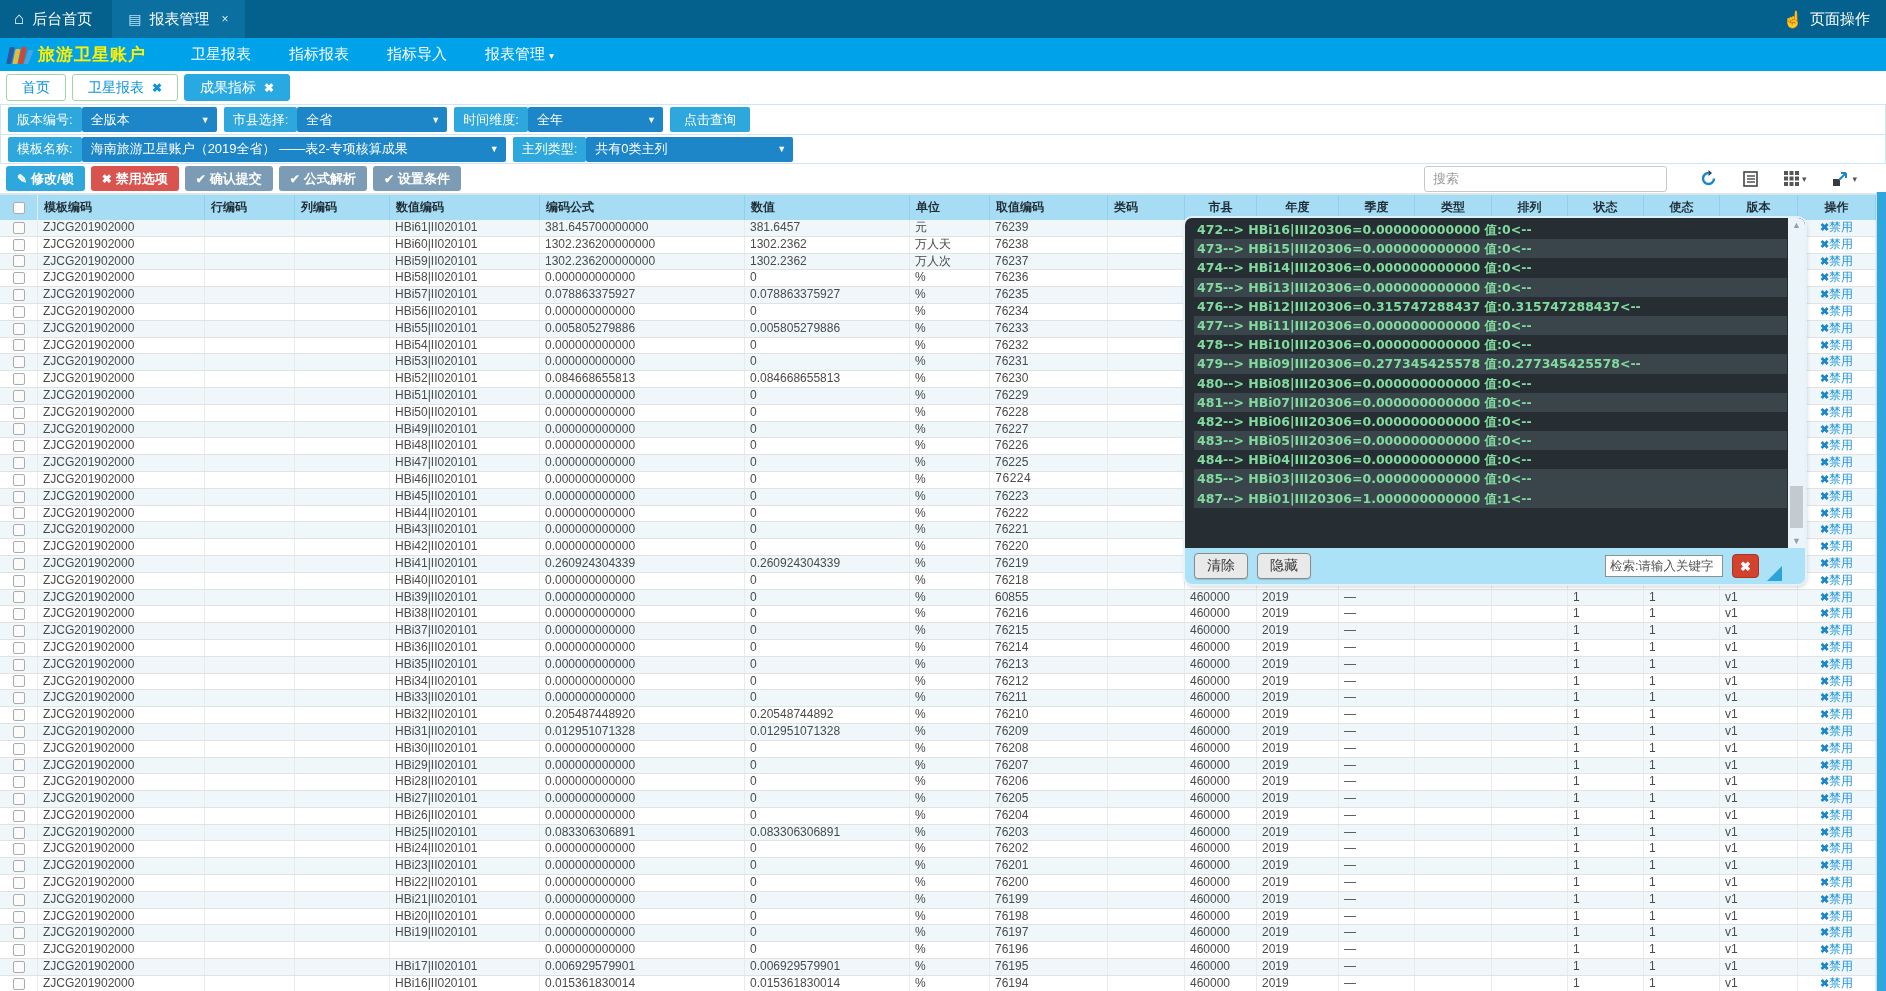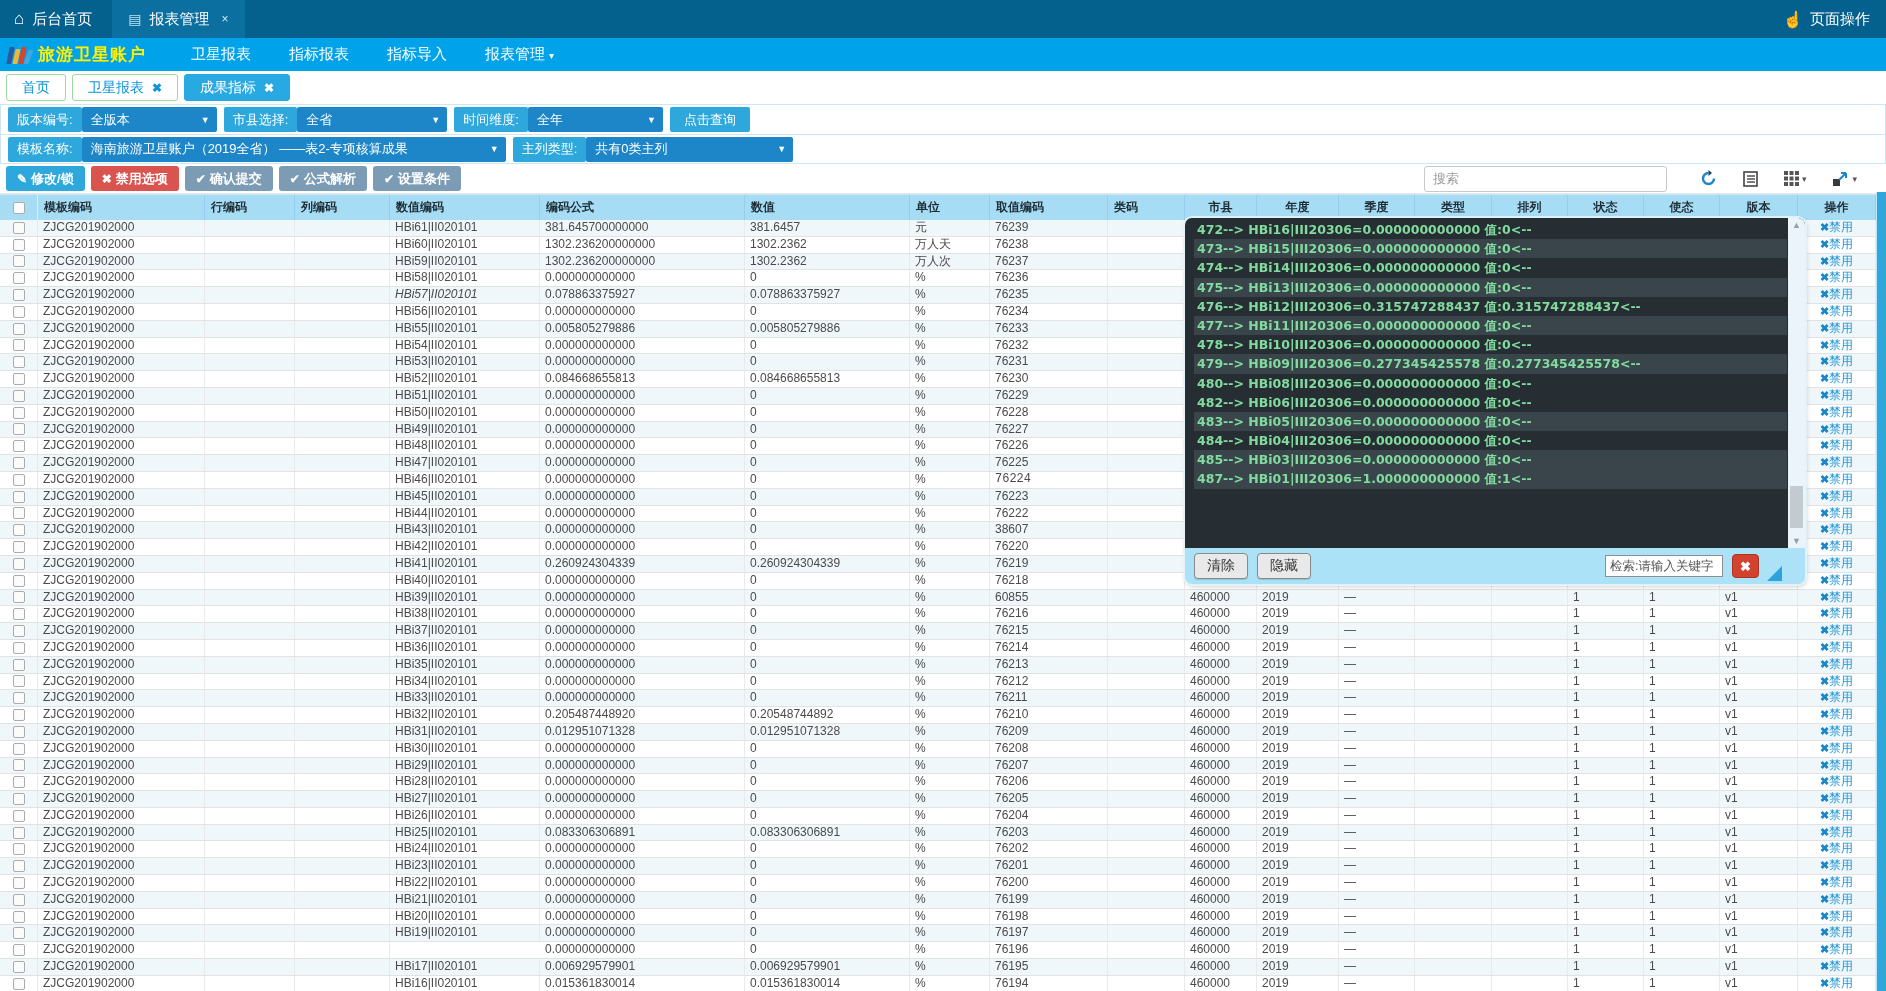--- a/index.html
+++ b/index.html
@@ -378,21 +378,21 @@
         <div class="td" style="width: 78px;"></div>
         <div class="td center" style="width: 78px;"><span class="disable-link"><span class="x">✖</span>禁用</span></div>
       </div>
       <div class="tr alt">
         <div class="cbcell" style="width: 38px;">
           <span class="cb"></span>
         </div>
         <div class="td" style="width: 167px;">ZJCG201902000</div>
         <div class="td" style="width: 90px;"></div>
         <div class="td" style="width: 95px;"></div>
-        <div class="td" style="width: 150px; font-style: italic;">HBi57|II020101</div>
+        <div class="td" style="width: 150px;">HBi57|II020101</div>
         <div class="td" style="width: 205px;">0.078863375927</div>
         <div class="td" style="width: 165px;">0.078863375927</div>
         <div class="td" style="width: 80px;">%</div>
         <div class="td" style="width: 118px;">76235</div>
         <div class="td" style="width: 77px;"></div>
         <div class="td" style="width: 72px;"></div>
         <div class="td" style="width: 82px;"></div>
         <div class="td" style="width: 76px;"></div>
         <div class="td" style="width: 77px;"></div>
         <div class="td" style="width: 76px;"></div>
@@ -704,21 +704,21 @@
         <div class="cbcell" style="width: 38px;">
           <span class="cb"></span>
         </div>
         <div class="td" style="width: 167px;">ZJCG201902000</div>
         <div class="td" style="width: 90px;"></div>
         <div class="td" style="width: 95px;"></div>
         <div class="td" style="width: 150px;">HBi43|II020101</div>
         <div class="td" style="width: 205px;">0.000000000000</div>
         <div class="td" style="width: 165px;">0</div>
         <div class="td" style="width: 80px;">%</div>
-        <div class="td" style="width: 118px;">38607</div>
+        <div class="td" style="width: 118px;">76221</div>
         <div class="td" style="width: 77px;"></div>
         <div class="td" style="width: 72px;"></div>
         <div class="td" style="width: 82px;"></div>
         <div class="td" style="width: 76px;"></div>
         <div class="td" style="width: 77px;"></div>
         <div class="td" style="width: 76px;"></div>
         <div class="td" style="width: 76px;"></div>
         <div class="td" style="width: 76px;"></div>
         <div class="td" style="width: 78px;"></div>
         <div class="td center" style="width: 78px;"><span class="disable-link"><span class="x">✖</span>禁用</span></div>
@@ -1350,20 +1350,21 @@
     <div class="console-log" id="clog">
       <div class="cline">472--&gt; HBi16|III20306=0.000000000000 值:0&lt;--</div>
         <div class="cline alt">473--&gt; HBi15|III20306=0.000000000000 值:0&lt;--</div>
         <div class="cline">474--&gt; HBi14|III20306=0.000000000000 值:0&lt;--</div>
         <div class="cline alt">475--&gt; HBi13|III20306=0.000000000000 值:0&lt;--</div>
         <div class="cline">476--&gt; HBi12|III20306=0.315747288437 值:0.315747288437&lt;--</div>
         <div class="cline alt">477--&gt; HBi11|III20306=0.000000000000 值:0&lt;--</div>
         <div class="cline">478--&gt; HBi10|III20306=0.000000000000 值:0&lt;--</div>
         <div class="cline alt">479--&gt; HBi09|III20306=0.277345425578 值:0.277345425578&lt;--</div>
         <div class="cline">480--&gt; HBi08|III20306=0.000000000000 值:0&lt;--</div>
+        <div class="cline alt">481--&gt; HBi07|III20306=0.000000000000 值:0&lt;--</div>
         <div class="cline">482--&gt; HBi06|III20306=0.000000000000 值:0&lt;--</div>
         <div class="cline alt">483--&gt; HBi05|III20306=0.000000000000 值:0&lt;--</div>
         <div class="cline">484--&gt; HBi04|III20306=0.000000000000 值:0&lt;--</div>
         <div class="cline alt">485--&gt; HBi03|III20306=0.000000000000 值:0&lt;--</div>
         <div class="cline alt">487--&gt; HBi01|III20306=1.000000000000 值:1&lt;--</div>
         <div class="cscroll">
         <span class="arr">▲</span>
         <span class="arr down">▼</span>
         <span class="thumb"></span>
       </div>

